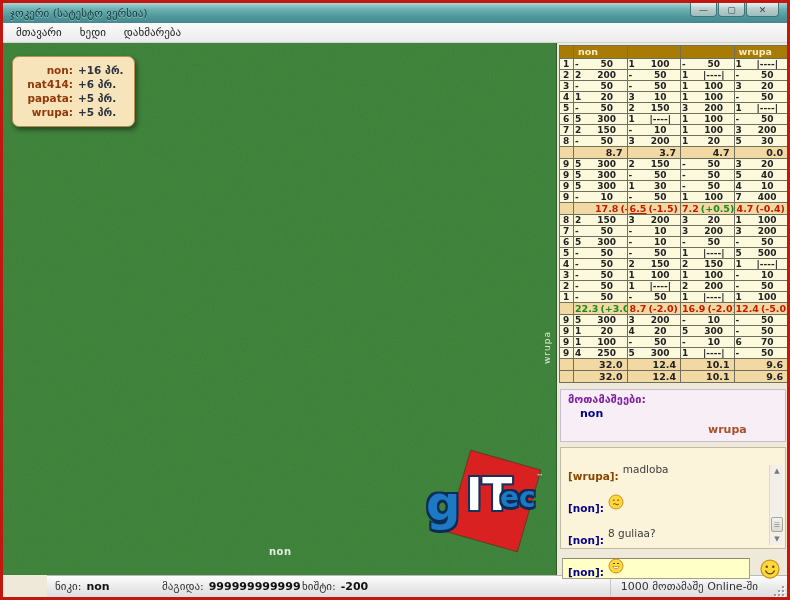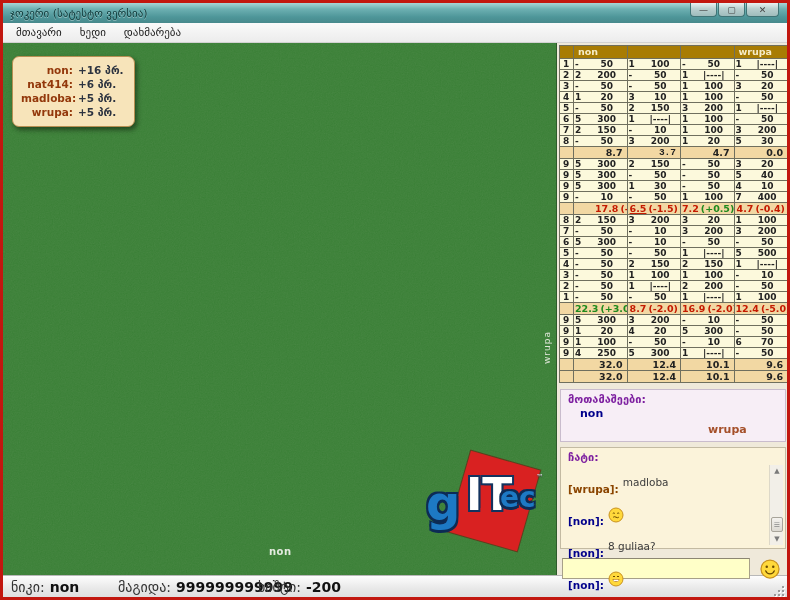--- a/index.html
+++ b/index.html
@@ -70,21 +70,21 @@
   .chat-scroll { position:absolute; right:2px; top:17px; bottom:3px; width:14px; background:#f2efe8; border-left:1px solid #ddd8c8; }
   .sarr { position:absolute; left:0; width:14px; height:12px; font-size:7px; color:#7a7a7a; text-align:center; line-height:12px; }
   .sarr.up { top:0; } .sarr.down { bottom:0; }
   .sthumb { position:absolute; left:1px; bottom:13px; width:12px; height:15px; background:linear-gradient(180deg,#f4f2ee,#dcd9d2); border:1px solid #a8a49a; border-radius:2px; display:flex; align-items:center; justify-content:center; font-size:7px; color:#8a8a8a; }
 
   .chat-input-row { margin:9px 2px 0 3px; display:flex; align-items:center; }
   .chat-input { width:188px; height:21px; background:#ffffc8; border:1px solid #a7a089; border-top-color:#8c8672; font-size:11px; padding:0 4px; font-family:"DejaVu Sans", sans-serif; }
   .emoji-btn { margin-left:10px; width:20px; height:20px; cursor:pointer; }
 
   
-  .statusbar { height:22px; flex:0 0 22px; background:linear-gradient(180deg,#fdfdfd,#e8e8e8 60%,#dfdfdf); border-top:1px solid #b8b8b8; display:flex; align-items:center; font-size:14px; color:#222; }
+  .statusbar { height:22px; flex:0 0 22px; background:linear-gradient(180deg,#fdfdfd,#e8e8e8 60%,#dfdfdf); border-top:1px solid #b8b8b8; display:flex; align-items:center; font-size:11px; color:#222;margin-left:44px; }
   .sseg { padding-left:8px; display:flex; align-items:center; height:100%; }
   .sseg .lbl { margin-right:5px; color:#333; }
   .sseg .val { font-weight:bold; color:#111; }
   .seg-nick { width:107px; }
   .seg-table { width:140px; }
   .seg-khishti { width:130px; }
   .spacer { flex:1; }
   .seg-online { border-left:1px solid #c6c6c6; padding-left:10px; padding-right:14px; height:100%; display:flex; align-items:center; color:#333; }
   .grip { width:13px; height:13px; margin-right:2px; align-self:flex-end; position:relative; }
   .grip i { position:absolute; width:2px; height:2px; background:#9a9a9a; box-shadow:1px 1px 0 #fff; }
@@ -131,21 +131,21 @@
       <div class="scorebox" id="scorebox">
           <div class="sb-row">
             <span class="sb-name">non:</span>
             <span class="sb-val">+16 პრ.</span>
           </div>
           <div class="sb-row">
             <span class="sb-name">nat414:</span>
             <span class="sb-val">+6 პრ.</span>
           </div>
           <div class="sb-row">
-            <span class="sb-name">madloba:</span>
+            <span class="sb-name">papata:</span>
             <span class="sb-val">+5 პრ.</span>
           </div>
           <div class="sb-row">
             <span class="sb-name">wrupa:</span>
             <span class="sb-val">+5 პრ.</span>
           </div>
         </div>
 
       <span class="seat-right">wrupa</span>
       <span class="seat-bottom">non</span>
@@ -389,21 +389,21 @@
               <td class="pc">
                 <div class="pcw">
                   <span class="bid">5</span>
                   <span class="sc">30</span>
                 </div>
               </td>
             </tr>
             <tr class="sub">
               <td></td>
               <td class="num" style="color: rgb(34, 34, 34);">8.7</td>
-              <td class="num" style="color: rgb(34, 34, 34); font-family: Liberation Mono, monospace;">3.7</td>
+              <td class="num" style="color: rgb(34, 34, 34);">3.7</td>
               <td class="num" style="color: rgb(34, 34, 34);">4.7</td>
               <td class="num" style="color: rgb(34, 34, 34);">0.0</td>
             </tr>
             <tr>
               <td class="rn">9</td>
               <td class="pc">
                 <div class="pcw">
                   <span class="bid">5</span>
                   <span class="sc">300</span>
                 </div>
@@ -865,21 +865,20 @@
 
       <div class="players">
         <div class="panel-title">მოთამაშეები:</div>
         <div id="players-list">
             <div class="player-row" style="color: rgb(0, 0, 139); margin-left: 12px;">non</div>
             <div class="player-row" style="color: rgb(165, 80, 42); margin-left: 140px;">wrupa</div>
           </div>
       </div>
 
       <div class="chat">
-        <div class="panel-title">ჩატი:</div>
         <div class="chat-messages" id="chat-messages">
             <div class="chat-msg">
               <span class="nick" style="color: rgb(139, 69, 0);">[wrupa]:</span>
               <span>madloba</span>
             </div>
             <div class="chat-msg">
               <span class="nick" style="color: rgb(0, 0, 139);">[non]:</span>
               <svg width="16" height="16" viewBox="0 0 16 16" class="emoji-svg">
                 <circle cx="8" cy="8" r="7" fill="#ffd93b" stroke="#c9921e"></circle>
                 <path d="M4.8 6.4 q1 -0.9 2 0 M9.2 6.4 q1 -0.9 2 0" fill="none" stroke="#6b4a00" stroke-width="1"></path>
@@ -929,20 +928,23 @@
     </div>
     <div class="sseg seg-table">
       <span class="lbl">მაგიდა:</span>
       <span class="val">999999999999</span>
     </div>
     <div class="sseg seg-khishti">
       <span class="lbl">ხიშტი:</span>
       <span class="val">-200</span>
     </div>
     <div class="spacer"></div>
+    <div class="seg-online">
+      <span>1000 მოთამაშე Online-ში</span>
+    </div>
     <div class="grip">
         <i></i>
         <i></i>
         <i></i>
         <i></i>
         <i></i>
         <i></i>
       </div>
   </div>
 

